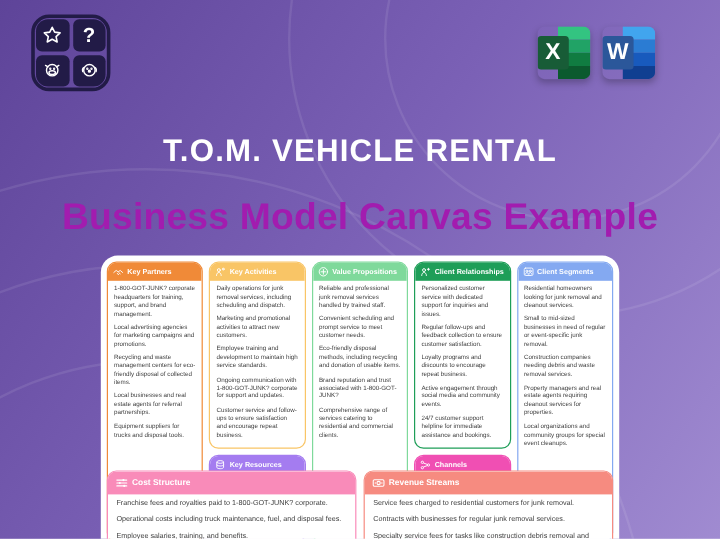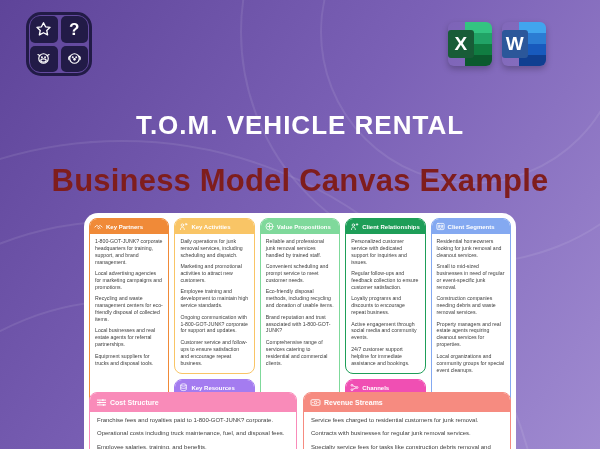--- a/index.html
+++ b/index.html
@@ -28,21 +28,21 @@
   .appicon .panes{position:absolute;right:0;top:0;width:62%;height:100%;display:flex;flex-direction:column;}
   .appicon .panes div{flex:1;}
   .appicon .front{position:absolute;left:0;top:18%;width:58%;height:64%;border-radius:3px;
     display:flex;align-items:center;justify-content:center;color:#fff;font-weight:700;font-size:19px;}
   .excel{left:448px;}
   .word{left:502px;}
 
   
   .page-title{position:absolute;left:0;top:110px;width:100%;text-align:center;color:#ffffff;
     font-size:26px;font-weight:700;letter-spacing:1px;}
-  .page-subtitle{position:absolute;left:0;top:163px;width:100%;text-align:center;color:#7f1d1d;
+  .page-subtitle{position:absolute;left:0;top:163px;width:100%;text-align:center;color:#a21caf;
     font-size:31px;font-weight:700;letter-spacing:0.2px;}
 
   
   .canvas{position:absolute;left:84px;top:213px;width:432px;height:300px;background:#ffffff;
     border-radius:14px;padding:5px;box-sizing:border-box;}
   .top-grid{display:grid;grid-template-columns:repeat(5,1fr);gap:5px;height:169px;}
   .bottom-grid{display:grid;grid-template-columns:1fr 1fr;gap:6px;margin-top:5px;}
   .col-stack{display:flex;flex-direction:column;gap:5px;min-width:0;}
   .col-stack .box.grow{flex:1;}
 

